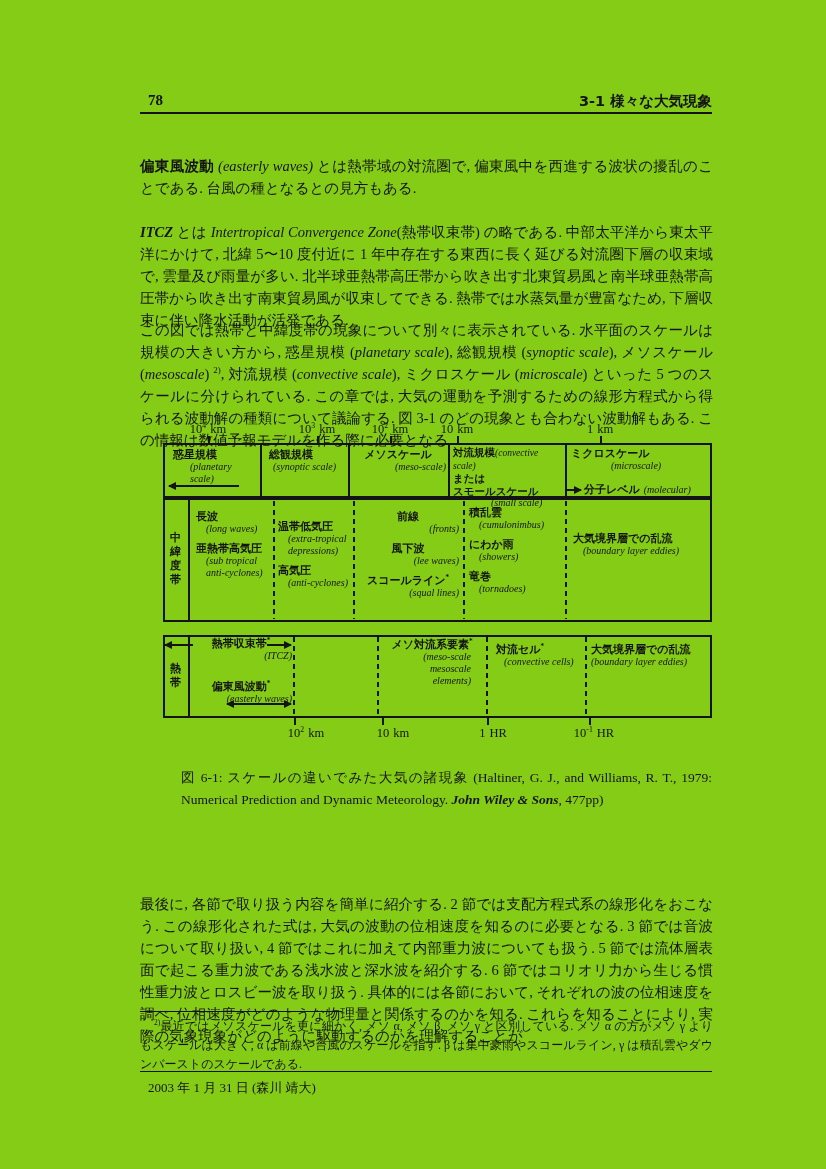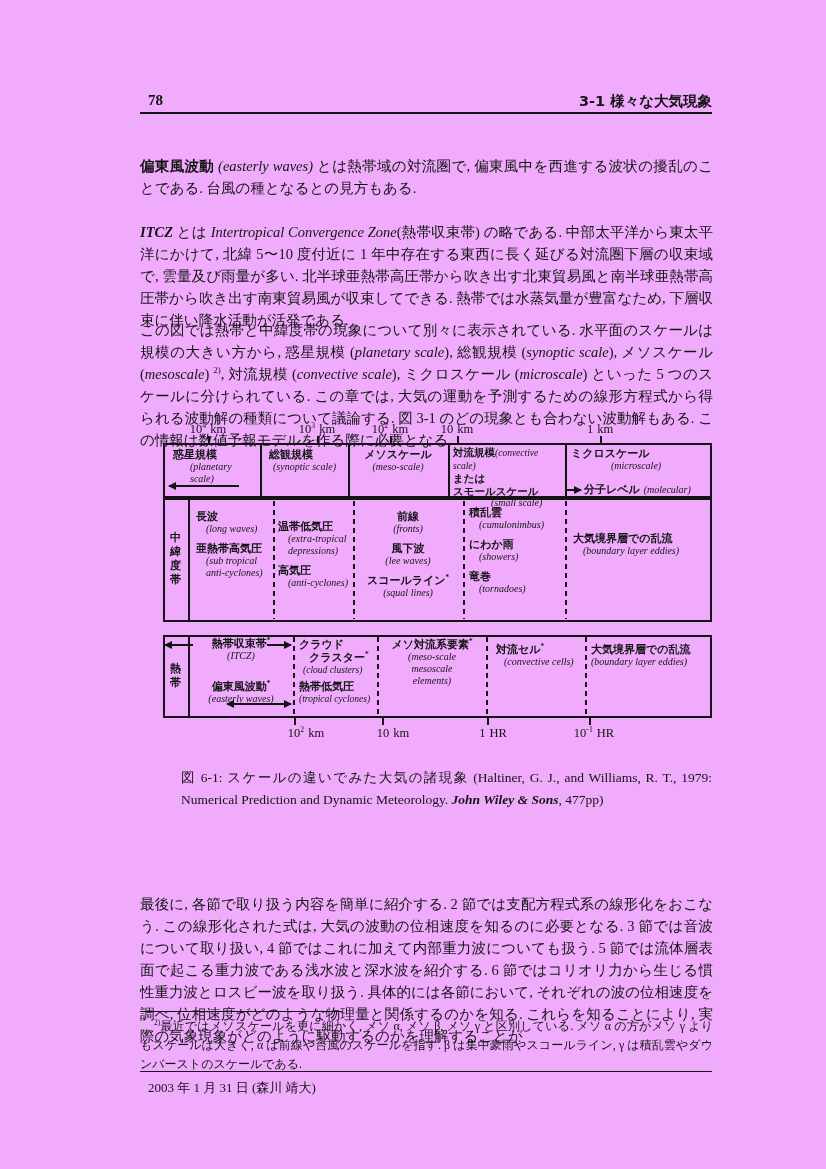--- a/index.html
+++ b/index.html
@@ -1,16 +1,16 @@
 <!DOCTYPE html>
 <html><head>
 <meta charset="utf-8">
 <style>
   html,body{margin:0;padding:0;background:#e8e8e8;}
-  .page{position:relative;width:826px;height:1169px;margin:0 auto;background:#f0abfc;
+  .page{position:relative;width:826px;height:1169px;margin:0 auto;background:#84cc16;
         font-family:"Liberation Serif",serif;color:#141414;overflow:hidden;}
 
   
   .pagenum{position:absolute;left:148px;top:92px;font-size:15px;font-weight:700;}
   .booktitle{position:absolute;left:186px;top:92px;font-size:14.5px;font-weight:700;
              font-family:"DejaVu Sans",sans-serif;}
   .sectiontitle{position:absolute;right:114px;top:92px;font-size:14.5px;font-weight:700;
                 font-family:"DejaVu Sans",sans-serif;}
   .hrule{position:absolute;background:#141414;height:1.5px;}
   .header-rule{left:140px;top:112px;width:572px;}
@@ -38,21 +38,21 @@
   .tslabel .unit,.bslabel .unit{margin-left:4px;}
   .harrow{position:absolute;height:1.5px;background:#141414;}
   .a-left::before{content:"";position:absolute;left:-1px;top:-3.5px;width:0;height:0;
         border-top:4px solid transparent;border-bottom:4px solid transparent;border-right:8px solid #141414;}
   .a-right::after{content:"";position:absolute;right:-1px;top:-3.5px;width:0;height:0;
         border-top:4px solid transparent;border-bottom:4px solid transparent;border-left:8px solid #141414;}
   .fcell{position:absolute;line-height:13px;}
   .fitem{margin-bottom:7px;}
   .fitem .en{margin-left:10px;}
   .fcell.centered{text-align:center;}
-  .fcell.centered .en{margin-left:0;}
+  .fcell.centered .en{margin-left:0;text-align:right;}
   .bandlabel{position:absolute;width:15px;line-height:14px;word-break:break-all;text-align:center;}
   .smalljp{font-size:10.5px;}
 
   
   .caption{position:absolute;left:181px;top:767px;width:531px;font-size:13.5px;
            line-height:21.5px;text-align:justify;}
   .fnrule{left:140px;top:1011px;width:202px;height:1px;}
   .footnote{position:absolute;left:140px;top:1017px;width:573px;font-size:12px;
             line-height:19px;text-align:justify;text-indent:14px;}
   .footer-rule{left:140px;top:1071px;width:572px;height:1px;}
@@ -200,27 +200,20 @@
     <div class="fcell centered" style="left:27px;top:213px;width:102px">
       <div><span>熱帯収束帯</span><sup>*</sup></div>
       <div class="en">(ITCZ)</div>
       <div style="margin-top:18px"><span>偏東風波動</span><sup>*</sup></div>
       <div class="en">(easterly waves)</div>
     </div>
     <div class="harrow a-left" style="left:2px;top:220px;width:28px"></div>
     <div class="harrow a-right" style="left:104px;top:220px;width:24px"></div>
     <div class="harrow a-left a-right" style="left:64px;top:279px;width:64px"></div>
 
-    <div class="fcell" style="left:136px;top:214px;width:78px">
-      <div><span>クラウド</span></div>
-      <div style="margin-left:10px"><span>クラスター</span><sup>*</sup></div>
-      <div class="en" style="margin-left:4px;font-size:9.5px">(cloud clusters)</div>
-      <div style="margin-top:4px"><span>熱帯低気圧</span></div>
-      <div class="en" style="margin-left:0;font-size:9.5px">(tropical cyclones)</div>
-    </div>
 
     <div class="fcell centered" style="left:217px;top:214px;width:104px">
       <div><span>メソ対流系要素</span><sup>*</sup></div>
       <div class="en" style="width:78px;margin:0 auto">(meso-scale mesoscale elements)</div>
     </div>
 
     <div class="fcell" style="left:333px;top:219px;width:88px">
       <div><span>対流セル</span><sup>*</sup></div>
       <div class="en" style="margin-left:8px">(convective cells)</div>
     </div>

